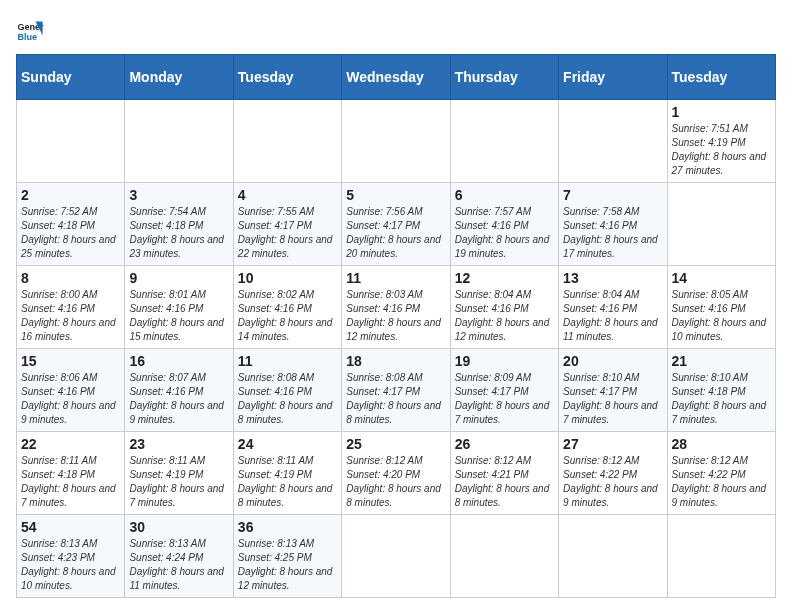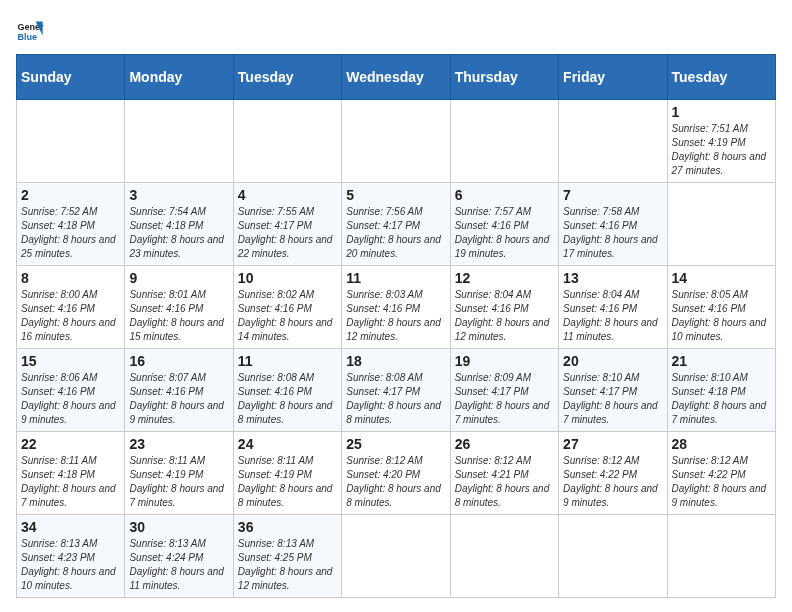--- a/index.html
+++ b/index.html
@@ -180,21 +180,21 @@
         <td><span class="day-number">25</span>
 <span class="day-info">Sunrise: 8:12 AM<br>Sunset: 4:20 PM<br>Daylight: 8 hours and 8 minutes.</span></td>
         <td><span class="day-number">26</span>
 <span class="day-info">Sunrise: 8:12 AM<br>Sunset: 4:21 PM<br>Daylight: 8 hours and 8 minutes.</span></td>
         <td><span class="day-number">27</span>
 <span class="day-info">Sunrise: 8:12 AM<br>Sunset: 4:22 PM<br>Daylight: 8 hours and 9 minutes.</span></td>
         <td><span class="day-number">28</span>
 <span class="day-info">Sunrise: 8:12 AM<br>Sunset: 4:22 PM<br>Daylight: 8 hours and 9 minutes.</span></td>
       </tr>
       <tr>
-        <td><span class="day-number">34</span>
+        <td><span class="day-number">54</span>
 <span class="day-info">Sunrise: 8:13 AM<br>Sunset: 4:23 PM<br>Daylight: 8 hours and 10 minutes.</span></td>
         <td><span class="day-number">30</span>
 <span class="day-info">Sunrise: 8:13 AM<br>Sunset: 4:24 PM<br>Daylight: 8 hours and 11 minutes.</span></td>
         <td><span class="day-number">36</span>
 <span class="day-info">Sunrise: 8:13 AM<br>Sunset: 4:25 PM<br>Daylight: 8 hours and 12 minutes.</span></td>
         <td class="empty-cell"></td>
         <td class="empty-cell"></td>
         <td class="empty-cell"></td>
         <td class="empty-cell"></td>
       </tr>

